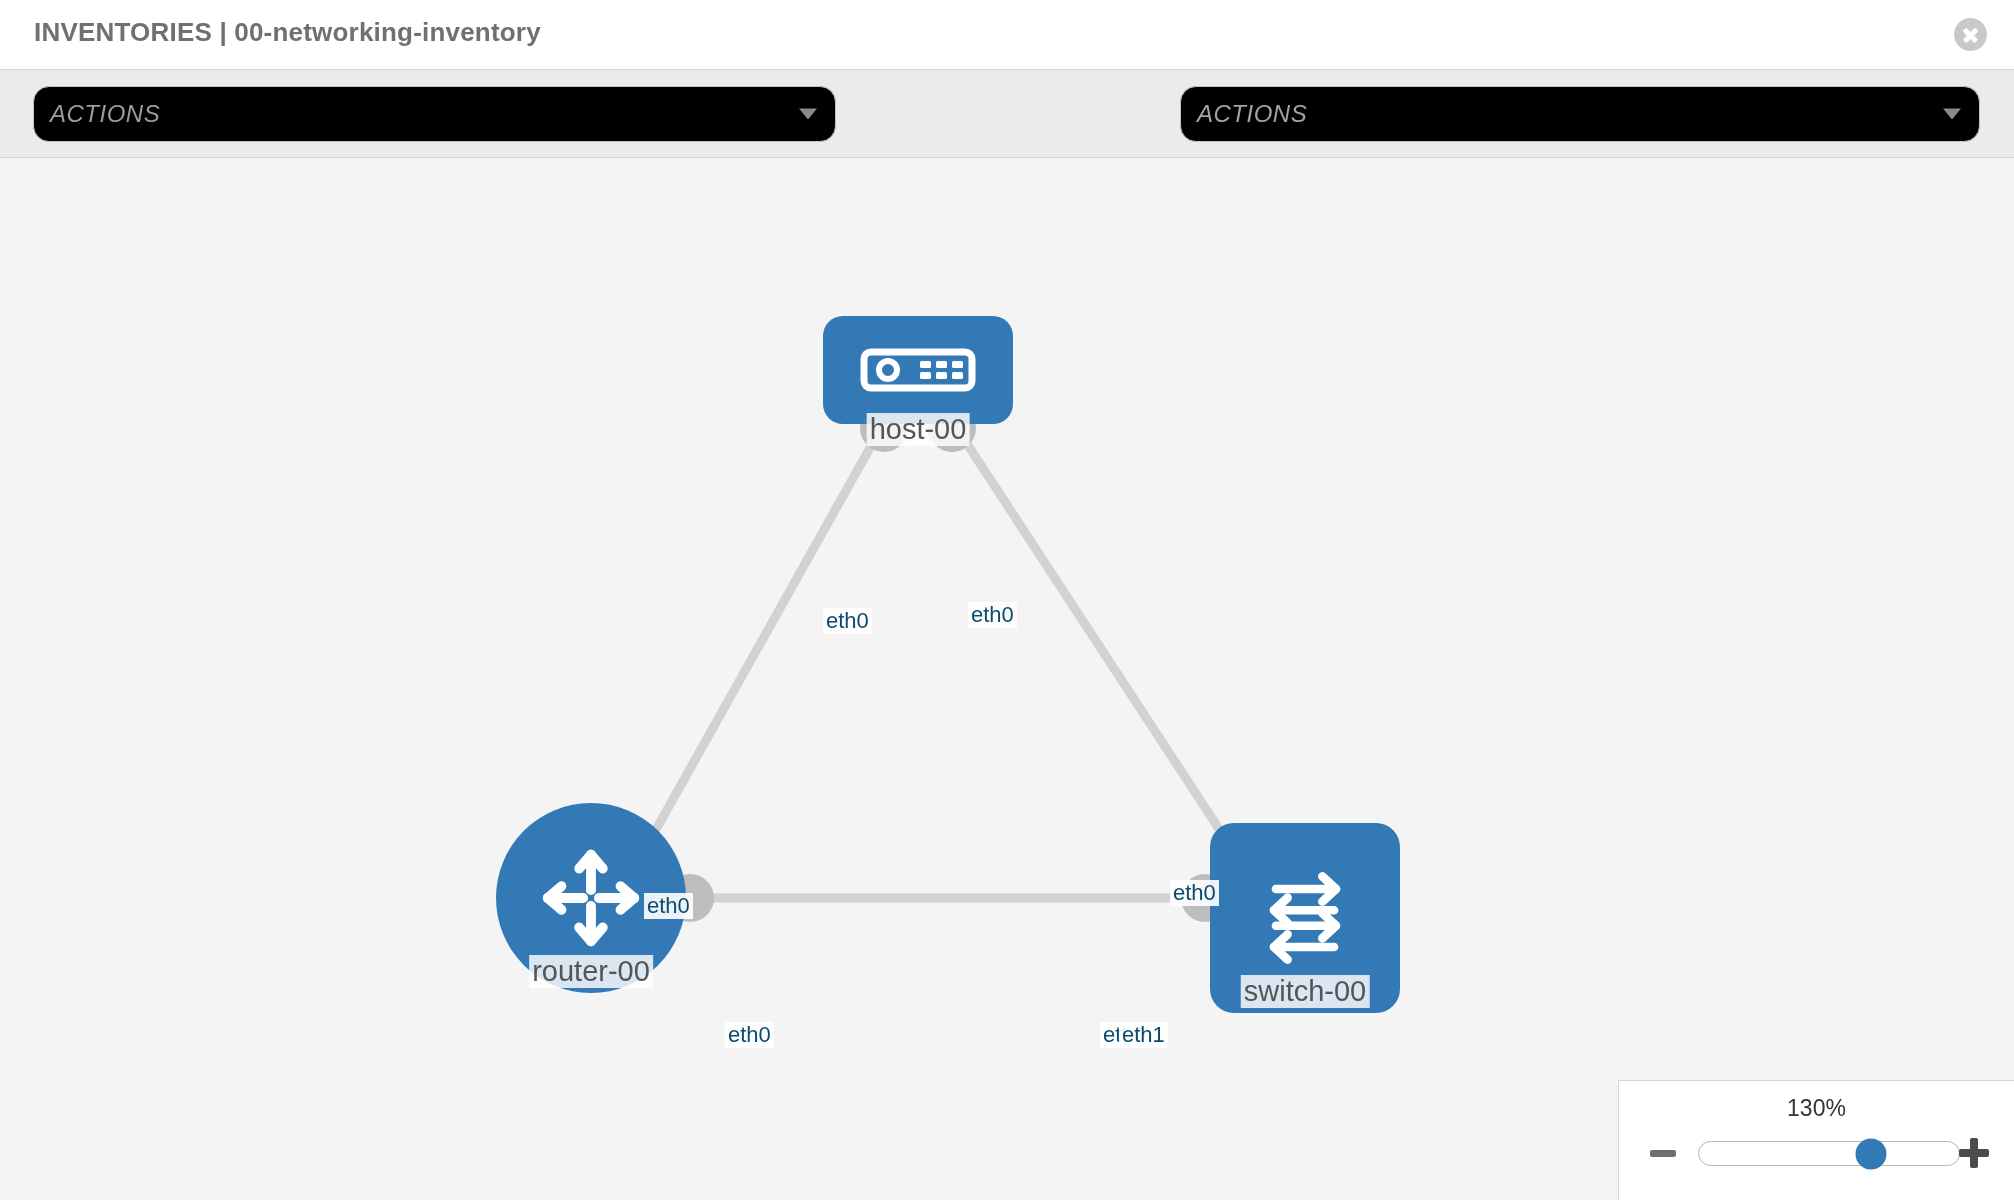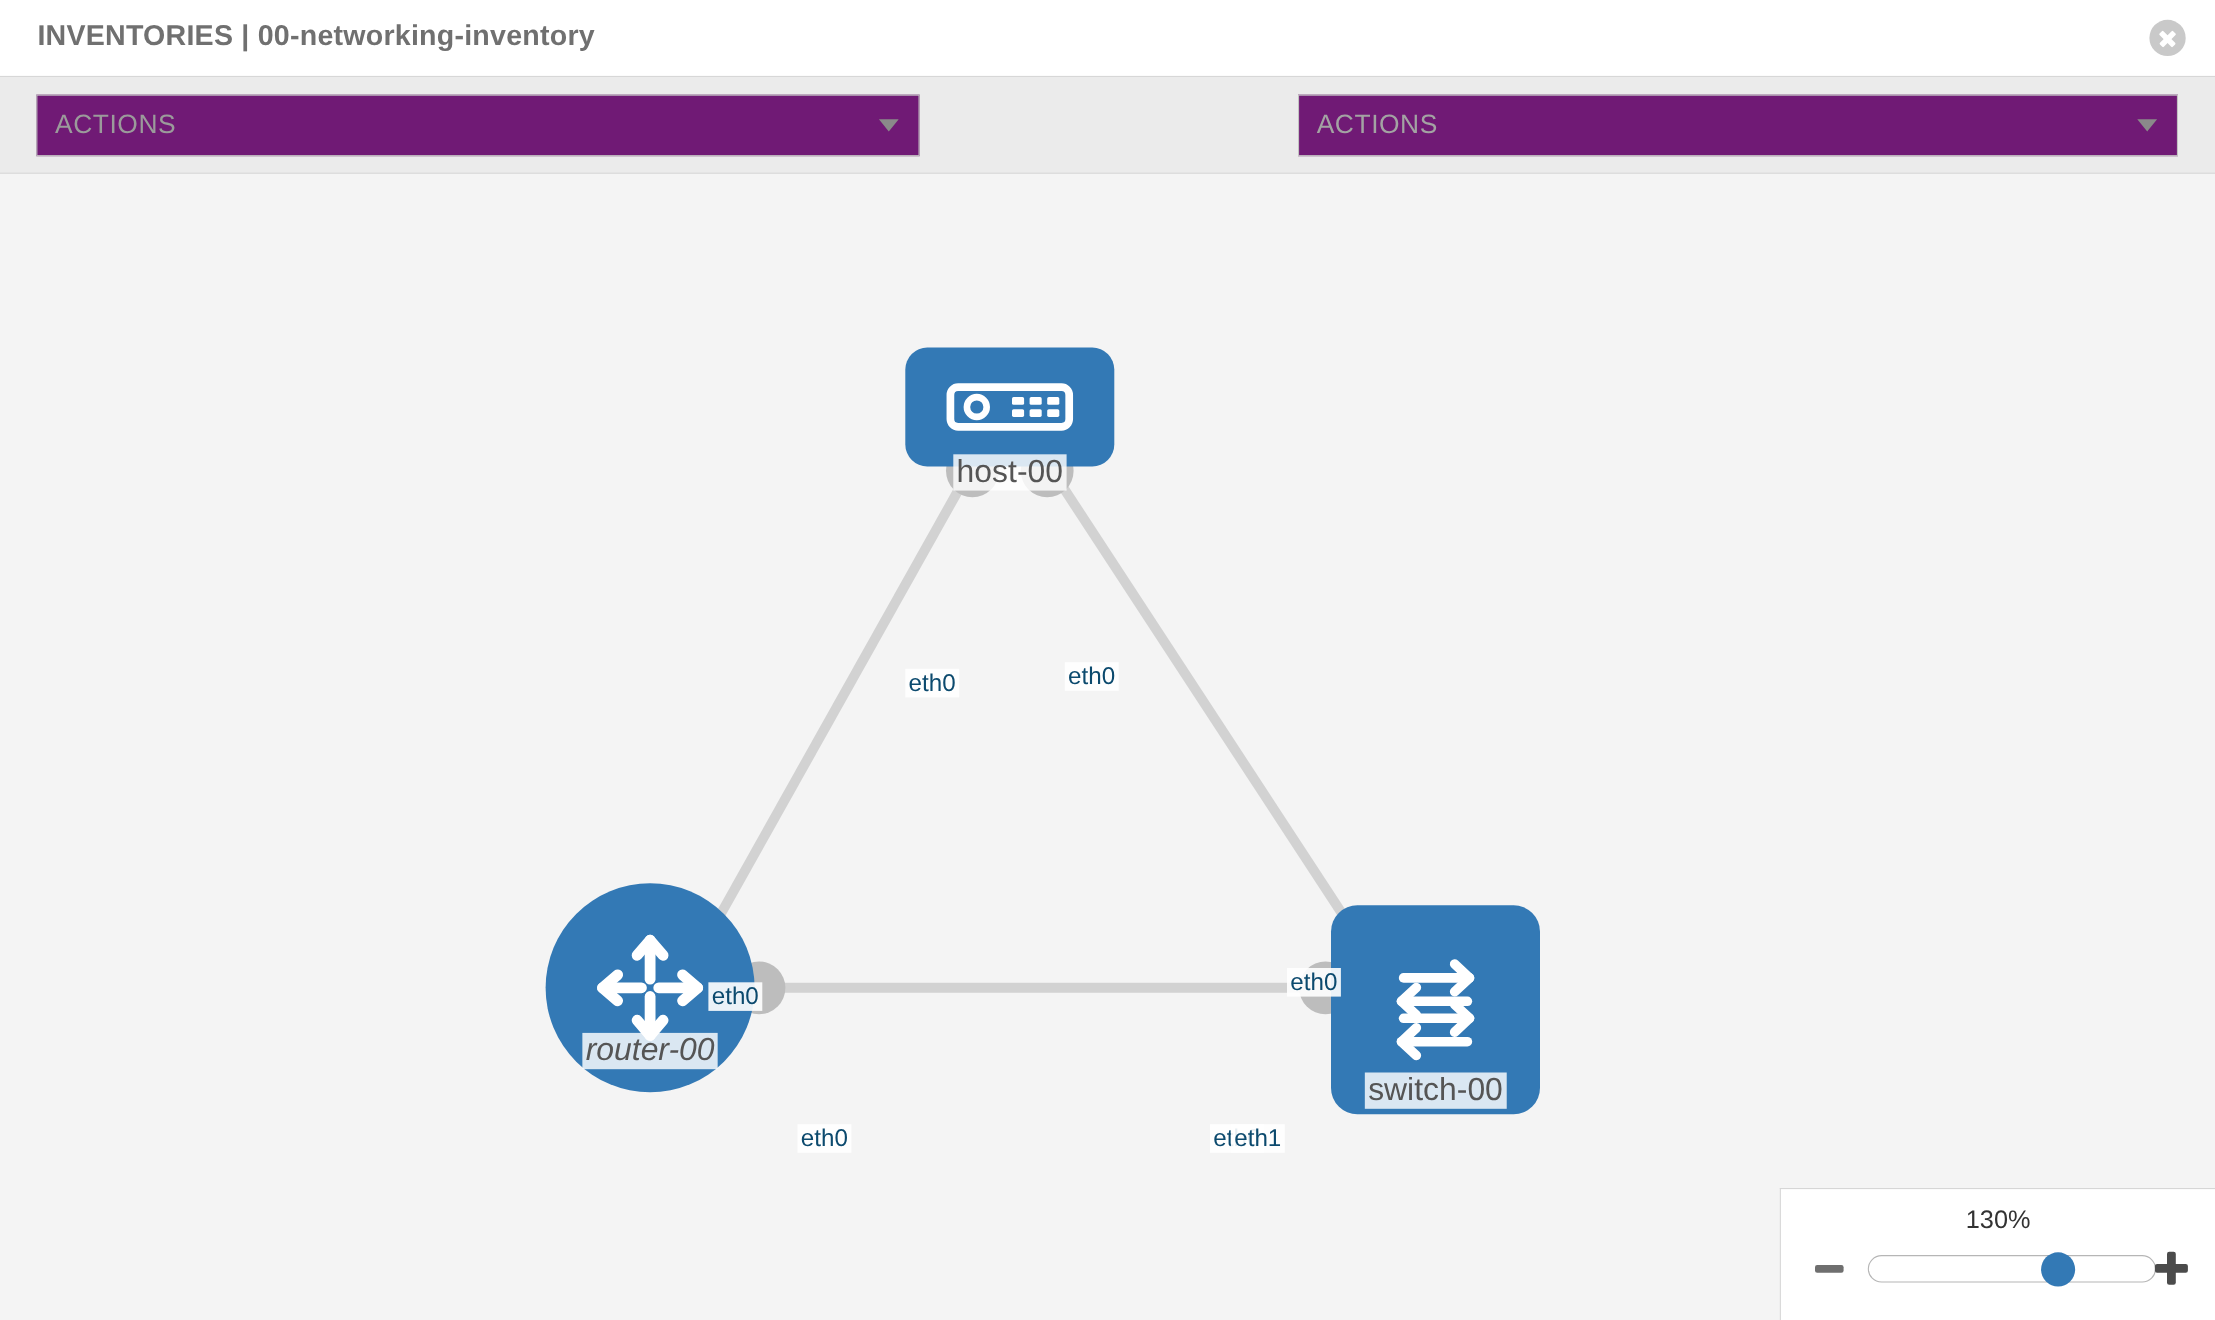--- a/index.html
+++ b/index.html
@@ -40,24 +40,25 @@
 
   
   .toolbar {
     position: absolute; top: 70px; left: 0;
     width: 2014px; height: 88px;
     background: #ebebeb;
     border-bottom: 1px solid #d3d3d3;
   }
   .select-box {
     position: absolute;
-    background: #701a75;
+    background: #000000;
     border: 1px solid #c2c2c2;
-    border-radius: 0;
+    border-radius: 16px;
     cursor: pointer;
+    font-style: italic;
   }
   .select-box .sel-text {
     position: absolute; left: 16px; top: 50%;
     transform: translateY(-50%);
     font-size: 24px; color: #9b9b9b;
     letter-spacing: 0.5px;
     white-space: nowrap;
   }
   .caret {
     position: absolute; right: 18px; top: 50%;
@@ -104,21 +105,21 @@
   }
 
   
   #node-host { left: 823px; top: 158px; width: 190px; height: 108px; }
   #node-host .node-shape { width: 190px; height: 108px; border-radius: 20px; }
   #node-host .node-label { top: 97px; }
 
   
   #node-router { left: 496px; top: 645px; width: 190px; height: 190px; }
   #node-router .node-shape { width: 190px; height: 190px; border-radius: 50%; }
-  #node-router .node-label { top: 136px; font-style: italic; }
+  #node-router .node-label { top: 152px; }
 
   
   #node-switch { left: 1210px; top: 645px; width: 190px; height: 190px; margin-top: 20px; }
   #node-switch .node-shape { width: 190px; height: 190px; border-radius: 24px; }
   #node-switch .node-label { top: 152px; }
 
   
   .iface-label {
     position: absolute;
     font-size: 22px; color: #0c4a6e;

